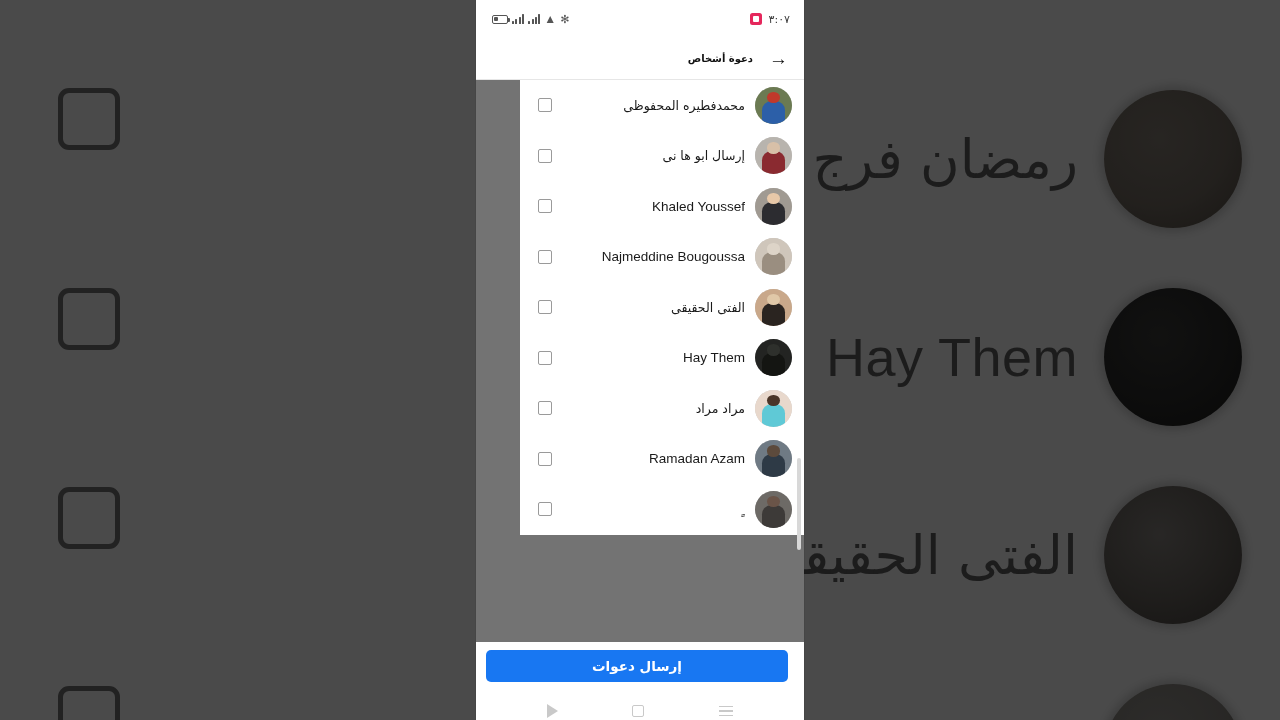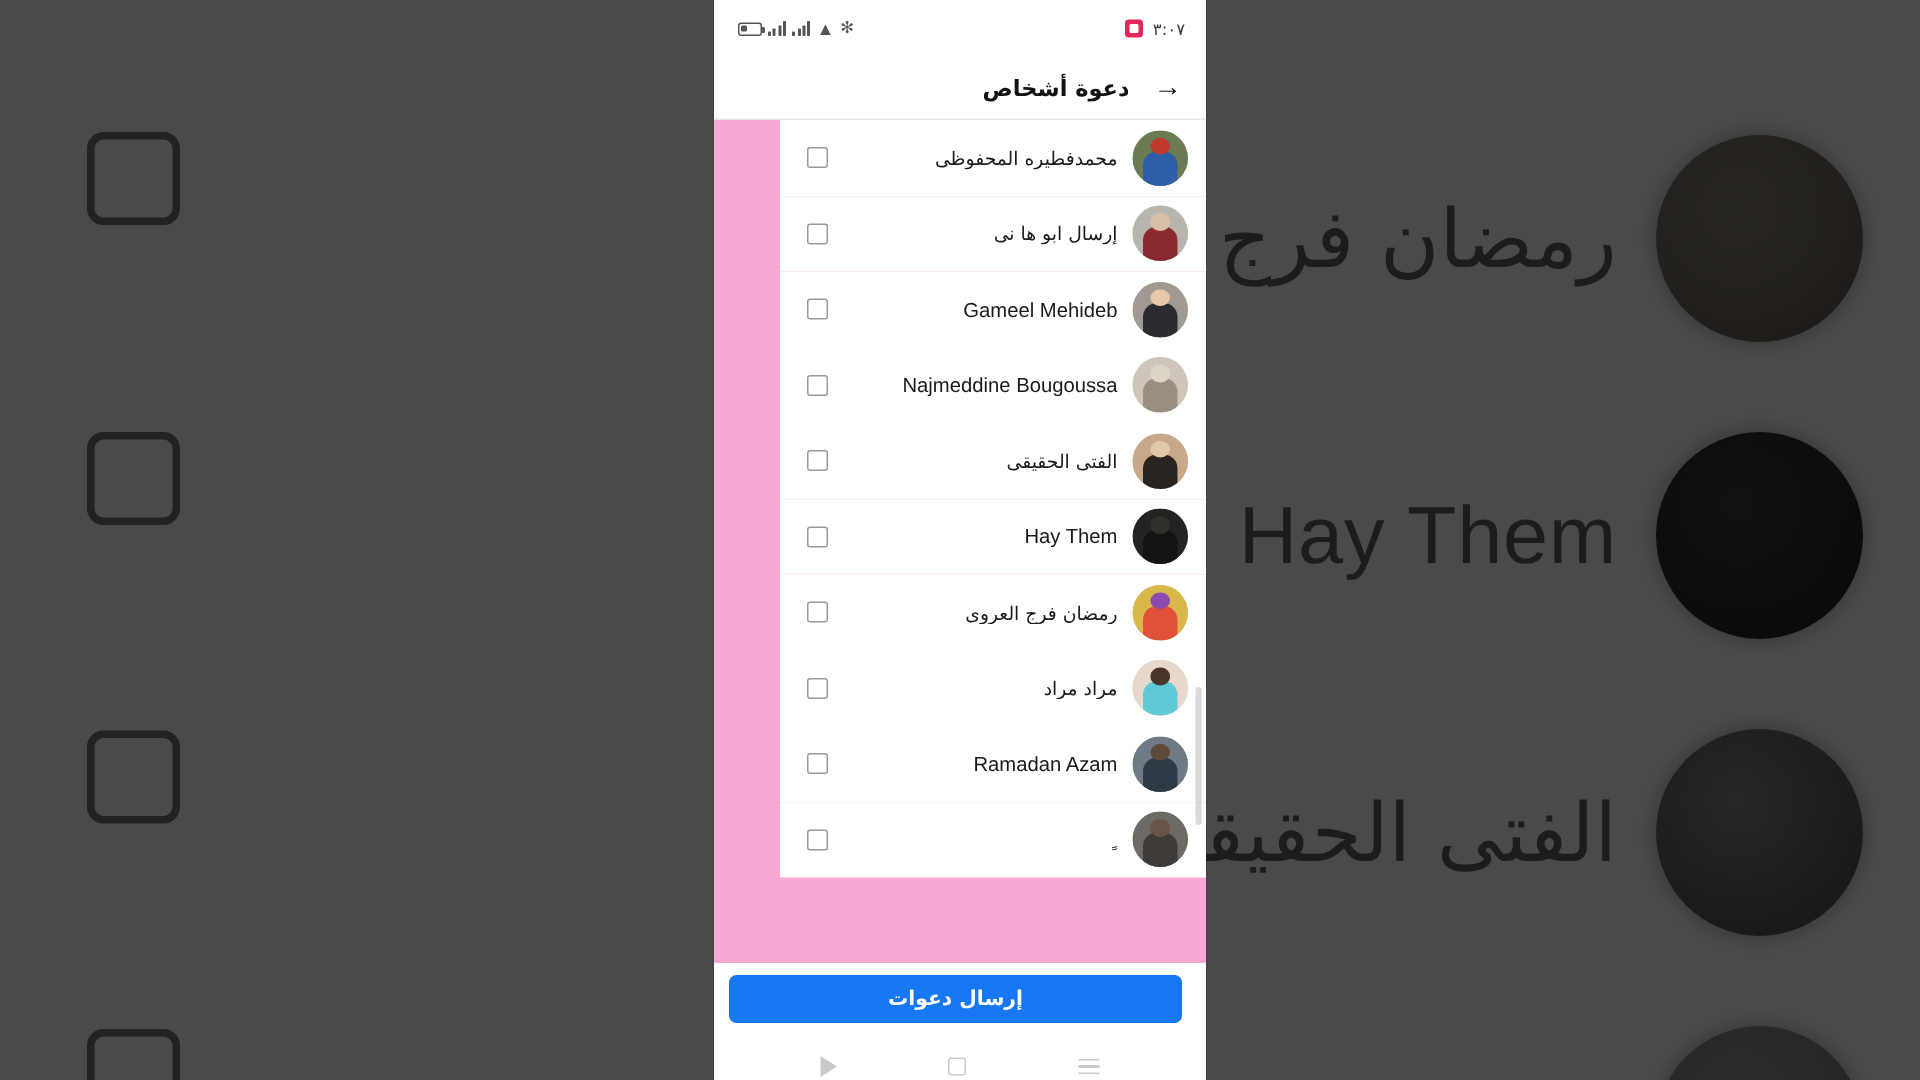--- a/index.html
+++ b/index.html
@@ -57,27 +57,27 @@
   .appbadge::after { content:""; position:absolute; left:3px; top:3px; width:6px; height:6px; background:#fff; border-radius:1px; }
 
   
   .appbar {
     height: 42px; display: flex; flex-direction: row-reverse;
     align-items: center; justify-content: flex-start; gap: 16px;
     padding: 0 16px 0 16px; background: #fff;
     border-bottom: 1px solid #e6e6e6;
   }
   .appbar-title {
-    font-size: 15px; font-weight: bold; color: #111; direction: rtl;
+    font-size: 10px; font-weight: bold; color: #111; direction: rtl;
     font-family: "DejaVu Sans", sans-serif;
   }
   .backarrow { font-size: 19px; color: #111; line-height: 1; }
 
   
-  .list { position: relative; height: 562px; overflow: hidden; background: #f9a8d4; padding-left: 44px; }
+  .list { position: relative; height: 562px; overflow: hidden; background: #737373; padding-left: 44px; }
   .row {
     height: 50.5px; display: flex; flex-direction: row-reverse; align-items: center;
     padding: 0 12px 0 18px; gap: 10px; background: #fff;
   }
   .avatar {
     width: 37px; height: 37px; border-radius: 50%; flex: 0 0 37px;
     background: #cfcfcf; position: relative; overflow: hidden;
   }
   .avatar .a1 { position:absolute; inset:0; }
   .avatar .a2 { position:absolute; left:18%; top:38%; width:64%; height:62%; border-radius:40% 40% 0 0; }
@@ -195,21 +195,21 @@
           </div>
           <div class="name ar">إرسال ابو ها نى</div>
           <div class="checkbox"></div>
         </div>
         <div class="row">
           <div class="avatar">
             <span class="a1" style="background: rgb(160, 154, 146);"></span>
             <span class="a2" style="background: rgb(44, 44, 48);"></span>
             <span class="a3" style="background: rgb(232, 200, 168);"></span>
           </div>
-          <div class="name">Gameel Mehideb</div>
+          <div class="name">Khaled Youssef</div>
           <div class="checkbox"></div>
         </div>
         <div class="row">
           <div class="avatar">
             <span class="a1" style="background: rgb(207, 198, 187);"></span>
             <span class="a2" style="background: rgb(154, 142, 128);"></span>
             <span class="a3" style="background: rgb(221, 212, 200);"></span>
           </div>
           <div class="name">Najmeddine Bougoussa</div>
           <div class="checkbox"></div>
@@ -223,29 +223,20 @@
           <div class="name ar">الفتى الحقيقى</div>
           <div class="checkbox"></div>
         </div>
         <div class="row">
           <div class="avatar">
             <span class="a1" style="background: rgb(35, 36, 34);"></span>
             <span class="a2" style="background: rgb(20, 21, 18);"></span>
             <span class="a3" style="background: rgb(46, 48, 44);"></span>
           </div>
           <div class="name">Hay Them</div>
-          <div class="checkbox"></div>
-        </div>
-        <div class="row">
-          <div class="avatar">
-            <span class="a1" style="background: rgb(217, 184, 74);"></span>
-            <span class="a2" style="background: rgb(224, 80, 58);"></span>
-            <span class="a3" style="background: rgb(138, 74, 176);"></span>
-          </div>
-          <div class="name ar">رمضان فرج العروى</div>
           <div class="checkbox"></div>
         </div>
         <div class="row">
           <div class="avatar">
             <span class="a1" style="background: rgb(232, 216, 204);"></span>
             <span class="a2" style="background: rgb(95, 201, 214);"></span>
             <span class="a3" style="background: rgb(74, 53, 40);"></span>
           </div>
           <div class="name ar">مراد مراد</div>
           <div class="checkbox"></div>

